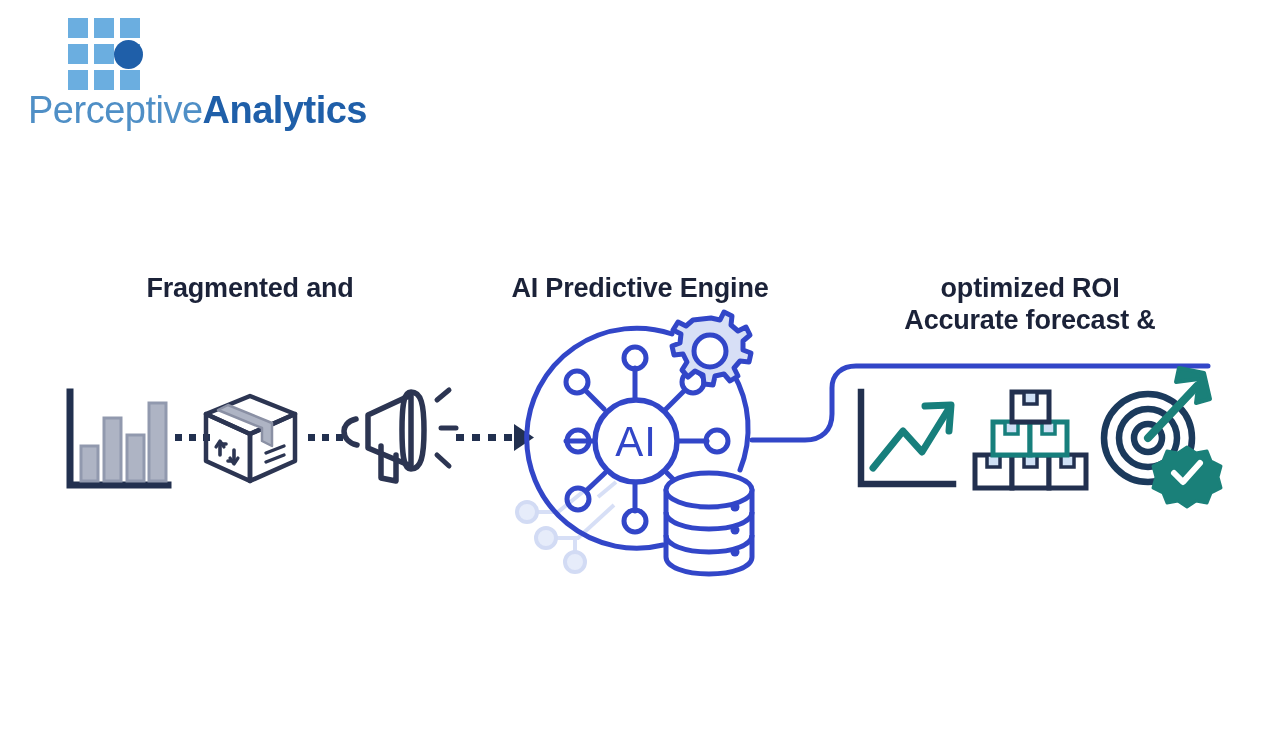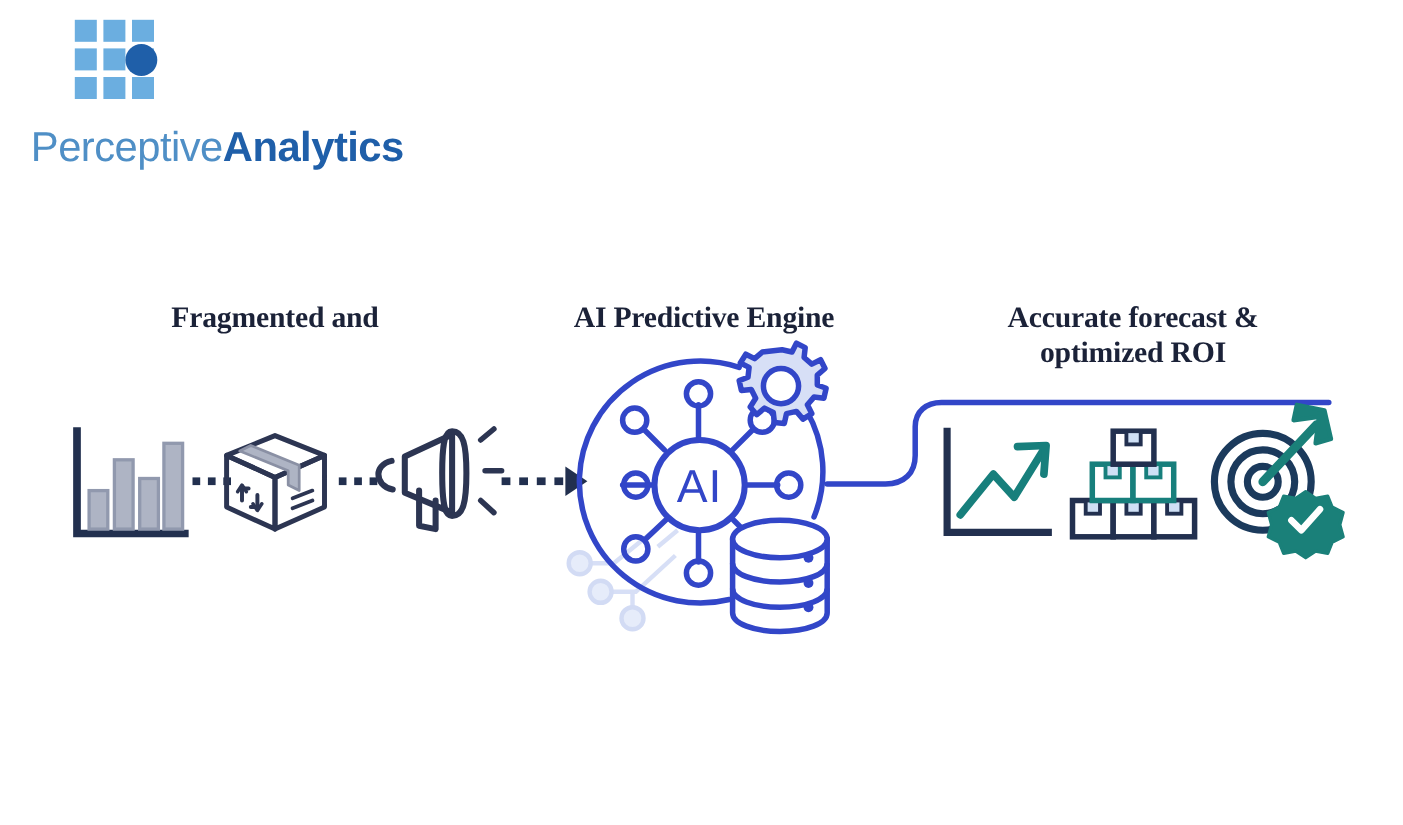--- a/index.html
+++ b/index.html
@@ -55,41 +55,39 @@
     background: #1F5FA9;
   }
   #logo-wordmark {
     position: absolute;
     left: 0px;
     top: 74px;
     white-space: nowrap;
     font-size: 38px;
     line-height: 44px;
     letter-spacing: -0.5px;
-    margin-top: 24px;
   }
   #logo-word-1 {
     color: #4F8FC6;
     font-weight: 400;
   }
   #logo-word-2 {
     color: #1F5FA9;
     font-weight: 700;
   }
 
   
   .stage-label {
     position: absolute;
     text-align: center;
     color: #1B2238;
     font-weight: 700;
     font-size: 27px;
     line-height: 32px;
     letter-spacing: -0.2px;
-    font-family: Liberation Serif, serif;
   }
   #label-left   { left: 110px; top: 272px; width: 280px; }
   #label-center { left: 495px; top: 272px; width: 290px; }
   #label-right  { left: 885px; top: 272px; width: 290px; }
 
   .svg-layer {
     position: absolute;
     left: 0;
     top: 0;
     width: 1275px;
@@ -118,22 +116,22 @@
   </div>
 </div>
 
 <div class="stage-label" id="label-left">
   <div>Fragmented and</div>
 </div>
 <div class="stage-label" id="label-center">
   <div>AI Predictive Engine</div>
 </div>
 <div class="stage-label" id="label-right">
+  <div>optimized ROI</div>
   <div>Accurate forecast &amp;</div>
-  <div>optimized ROI</div>
 </div>
 
 <svg class="svg-layer" viewBox="0 0 1275 750">
 
   <g>
     <path d="M70 392 L70 485 L168 485" fill="none" stroke="#22304F" stroke-width="7" stroke-linecap="square"></path>
     <rect x="81" y="446" width="17" height="35" fill="#AEB4C4" stroke="#9199AE" stroke-width="3"></rect>
     <rect x="104" y="418" width="17" height="63" fill="#AEB4C4" stroke="#9199AE" stroke-width="3"></rect>
     <rect x="127" y="435" width="17" height="46" fill="#AEB4C4" stroke="#9199AE" stroke-width="3"></rect>
     <rect x="149" y="403" width="17" height="78" fill="#AEB4C4" stroke="#9199AE" stroke-width="3"></rect>

